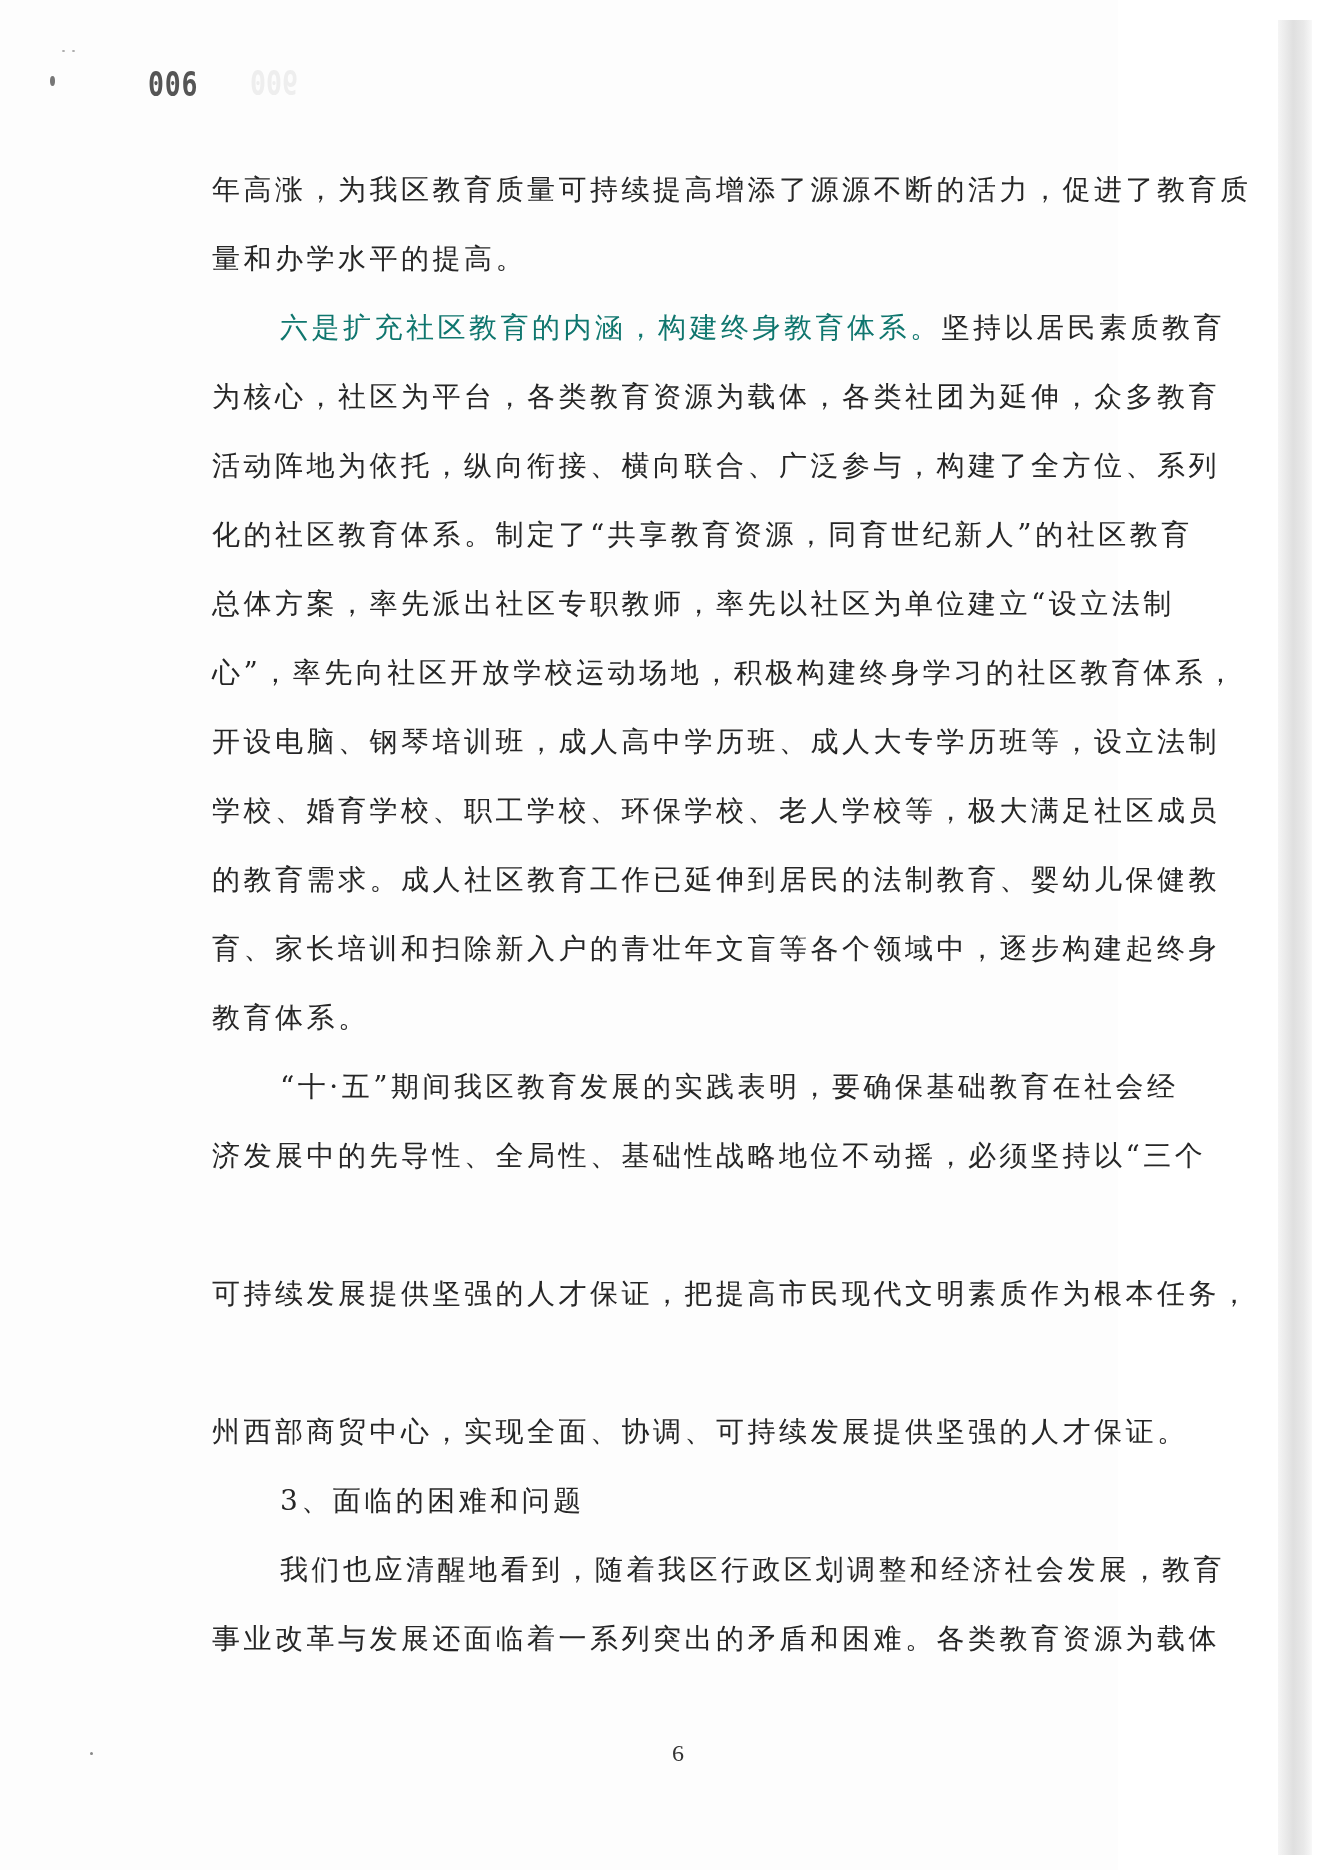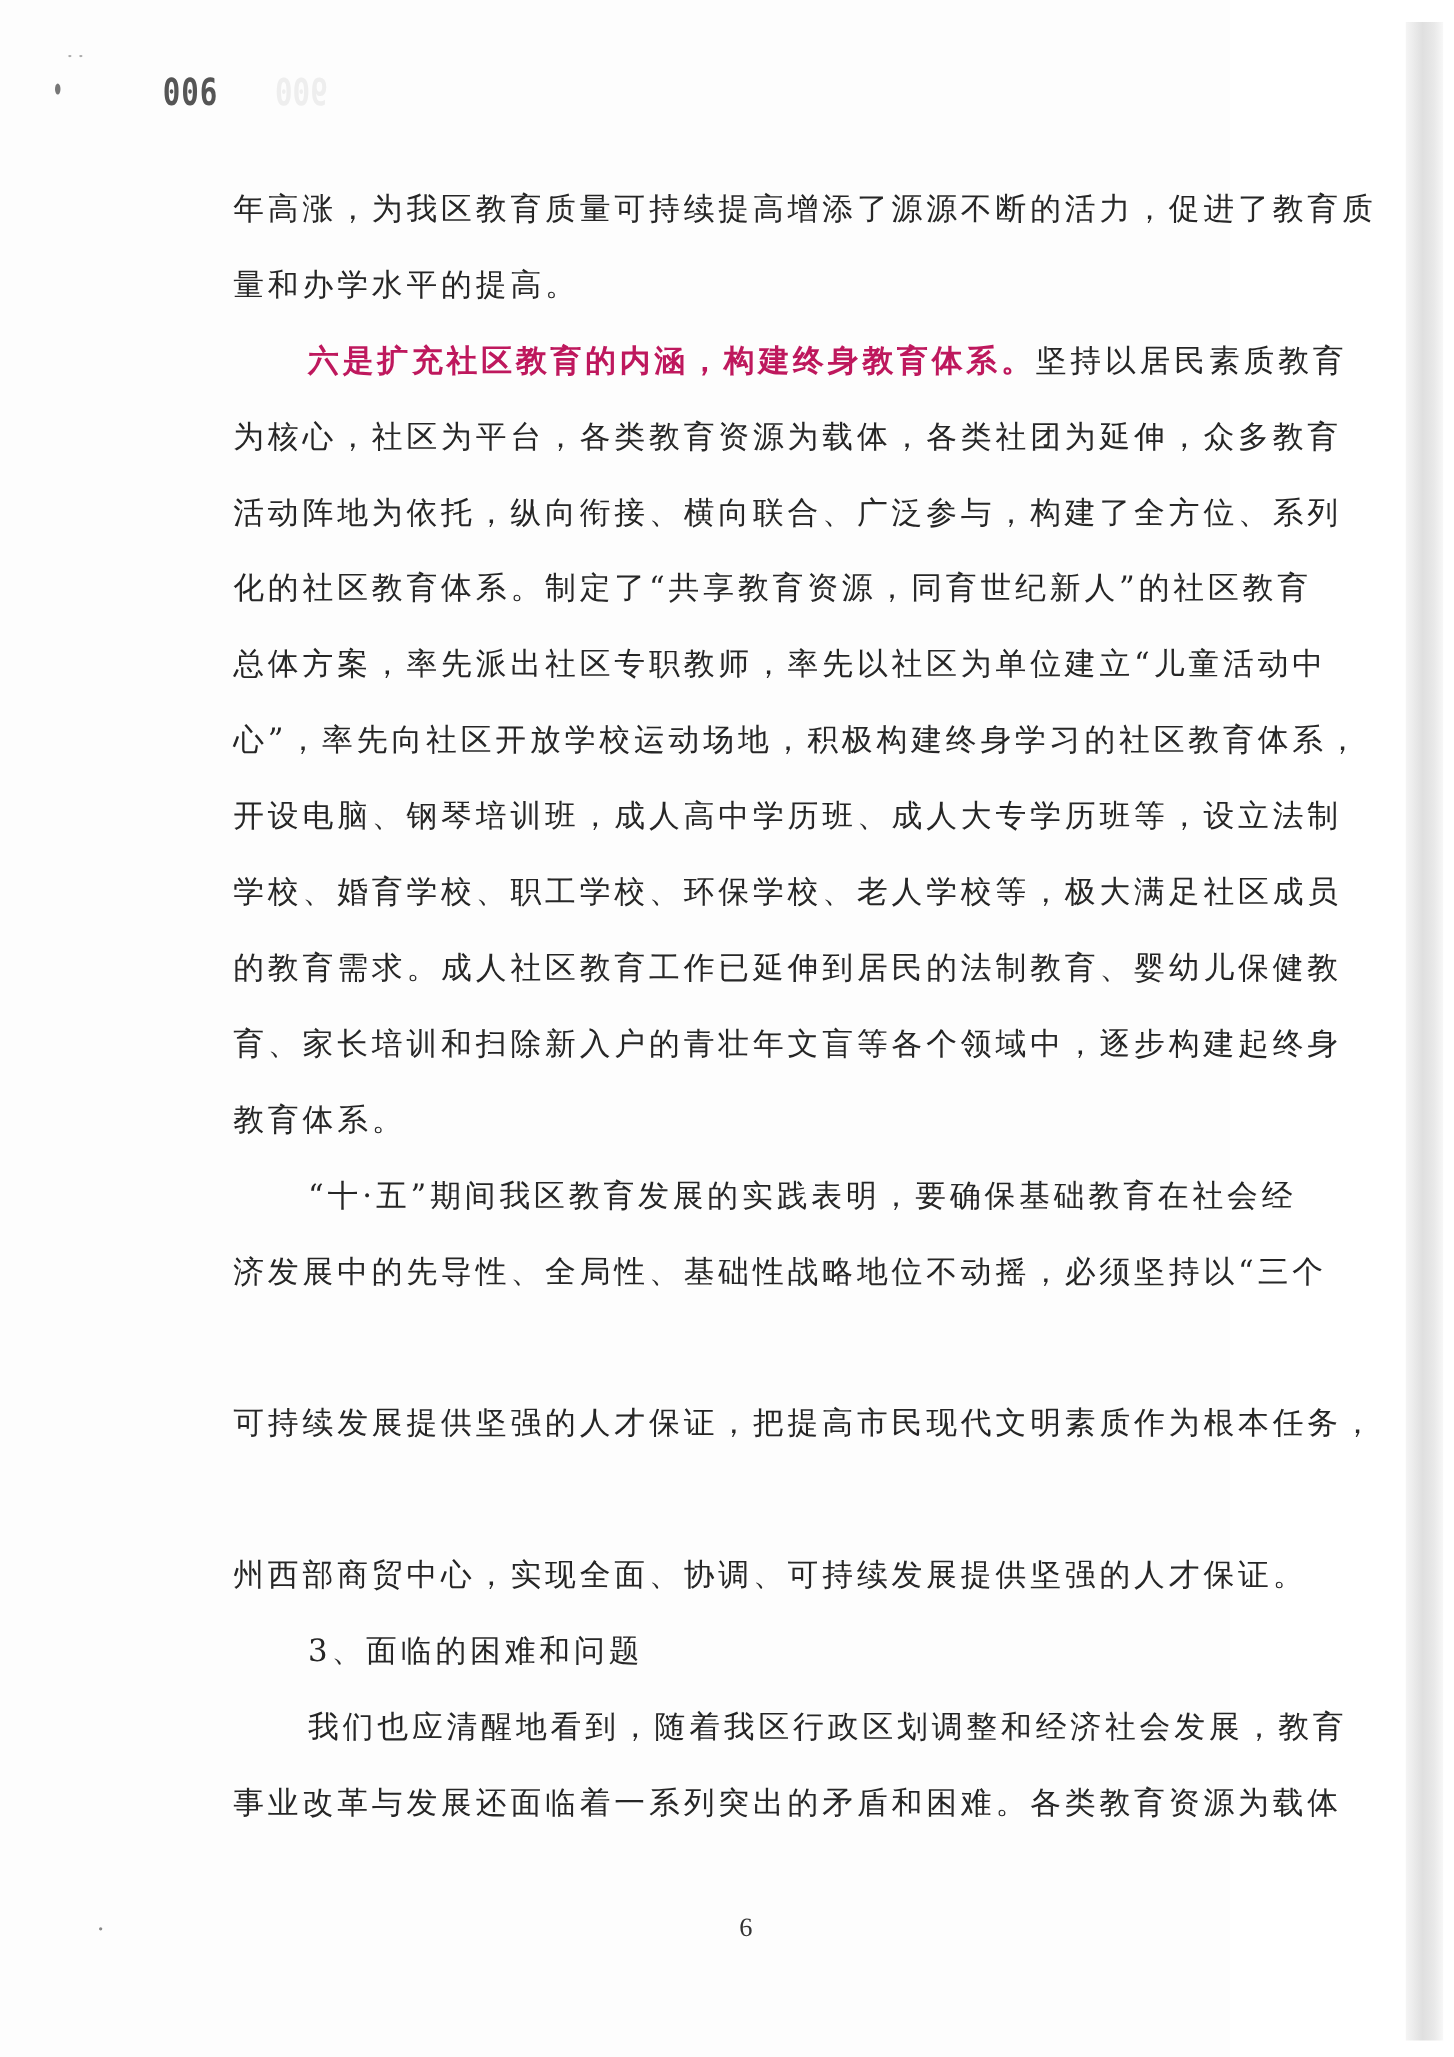--- a/index.html
+++ b/index.html
@@ -22,21 +22,21 @@
     position: absolute; left: 250px; top: 62px; font-family: "DejaVu Sans Mono", monospace;
     font-size: 34px; font-weight: bold; color: #eeeeee; transform: scaleX(0.78) scaleY(-1);
     transform-origin: left center;
   }
   .margin-mark { position: absolute; background: #777; border-radius: 50%; }
   .line {
     position: absolute; left: 212px; height: 36px; line-height: 36px; font-size: 28px;
     white-space: nowrap; letter-spacing: 3.5px; color: #262626;
   }
   .line.indent { left: 280px; }
-  .bold { font-weight: bold; color: #be185d; }
+  .bold { font-weight: normal; color: #0f766e; }
   .page-number {
     position: absolute; left: 672px; top: 1740px; font-size: 24px; color: #333;
     font-family: "Liberation Serif", serif;
   }
 </style>
 </head>
 <body>
 
 <div class="page">
   <div class="right-shadow"></div>
@@ -51,21 +51,21 @@
 
   <div class="line" style="top:172px">年高涨，为我区教育质量可持续提高增添了源源不断的活力，促进了教育质</div>
   <div class="line" style="top:241px">量和办学水平的提高。</div>
 
   <div class="line indent" style="top:310px">
     <span class="bold">六是扩充社区教育的内涵，构建终身教育体系。</span><span>坚持以居民素质教育</span>
   </div>
   <div class="line" style="top:379px">为核心，社区为平台，各类教育资源为载体，各类社团为延伸，众多教育</div>
   <div class="line" style="top:448px">活动阵地为依托，纵向衔接、横向联合、广泛参与，构建了全方位、系列</div>
   <div class="line" style="top:517px">化的社区教育体系。制定了“共享教育资源，同育世纪新人”的社区教育</div>
-  <div class="line" style="top:586px">总体方案，率先派出社区专职教师，率先以社区为单位建立“儿童活动中</div>
+  <div class="line" style="top:586px">总体方案，率先派出社区专职教师，率先以社区为单位建立“设立法制</div>
   <div class="line" style="top:655px">心”，率先向社区开放学校运动场地，积极构建终身学习的社区教育体系，</div>
   <div class="line" style="top:724px">开设电脑、钢琴培训班，成人高中学历班、成人大专学历班等，设立法制</div>
   <div class="line" style="top:793px">学校、婚育学校、职工学校、环保学校、老人学校等，极大满足社区成员</div>
   <div class="line" style="top:862px">的教育需求。成人社区教育工作已延伸到居民的法制教育、婴幼儿保健教</div>
   <div class="line" style="top:931px">育、家长培训和扫除新入户的青壮年文盲等各个领域中，逐步构建起终身</div>
   <div class="line" style="top:1000px">教育体系。</div>
 
   <div class="line indent" style="top:1069px">“十·五”期间我区教育发展的实践表明，要确保基础教育在社会经</div>
   <div class="line" style="top:1138px">济发展中的先导性、全局性、基础性战略地位不动摇，必须坚持以“三个</div>
   <div class="line" style="top:1276px">可持续发展提供坚强的人才保证，把提高市民现代文明素质作为根本任务，</div>

